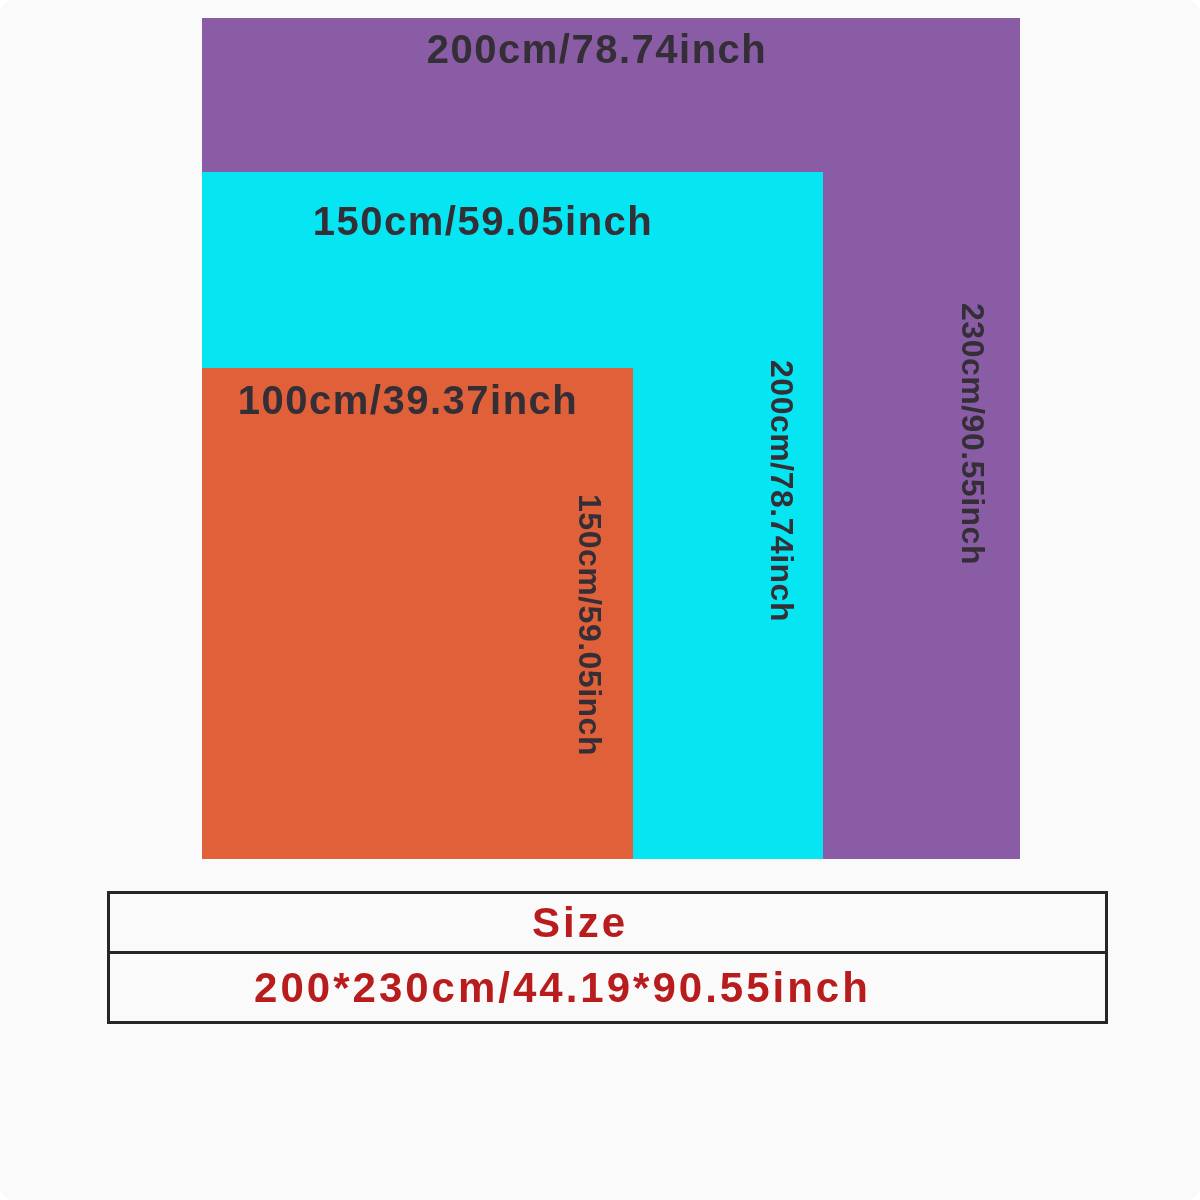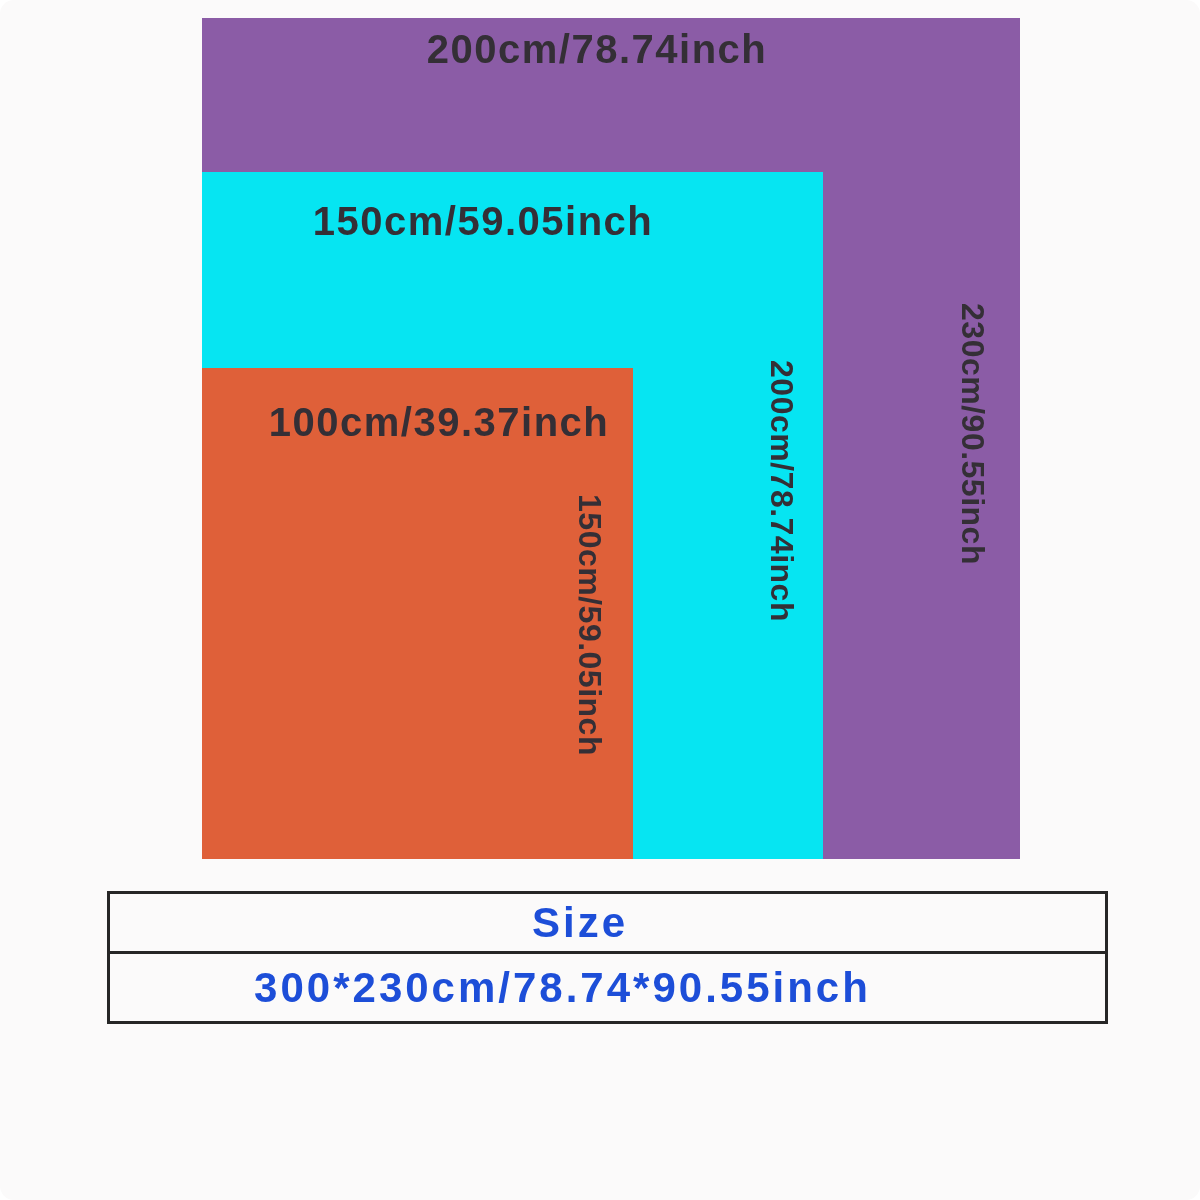--- a/index.html
+++ b/index.html
@@ -32,21 +32,21 @@
     letter-spacing: 1.5px;
     transform: translateX(-50%);
   }
   .v-label {
     font-size: 32px;
     letter-spacing: 0.5px;
     transform: translate(-50%, -50%) rotate(90deg);
   }
   .label-purple-w { left: 597px; top: 28px; }
   .label-cyan-w   { left: 483px; top: 200px; }
-  .label-orange-w { left: 408px; top: 401px; margin-left: 31px; }
+  .label-orange-w { left: 408px; top: 379px; }
   .label-orange-h { left: 589px; top: 625px; }
   .label-cyan-h   { left: 781px; top: 491px; }
   .label-purple-h { left: 972px; top: 434px; }
 
   .size-table {
     position: absolute;
     left: 107px; top: 891px;
     width: 1001px;
     border: 3px solid #262626;
     box-sizing: border-box;
@@ -54,21 +54,21 @@
   }
   .trow {
     height: 70px;
     border-top: 3px solid #262626;
     display: flex;
     align-items: center;
     justify-content: center;
     font-weight: 700;
     font-size: 42px;
     letter-spacing: 3px;
-    color: #1d4ed8;
+    color: #b91c1c;
     padding-right: 90px;
     box-sizing: border-box;
     white-space: nowrap;
   }
   .theader {
     height: 57px;
     border-top: none;
     padding-right: 55px;
   }
 </style>
@@ -90,16 +90,16 @@
   <div class="dim-label h-label label-orange-w">100cm/39.37inch</div>
 
   <div class="dim-label v-label label-orange-h">150cm/59.05inch</div>
 
   <div class="dim-label v-label label-cyan-h">200cm/78.74inch</div>
 
   <div class="dim-label v-label label-purple-h">230cm/90.55inch</div>
 
   <div class="size-table">
     <div class="trow theader">Size</div>
-    <div class="trow">300*230cm/78.74*90.55inch</div>
+    <div class="trow">200*230cm/44.19*90.55inch</div>
   </div>
 
 </div>
 
 </body></html>

